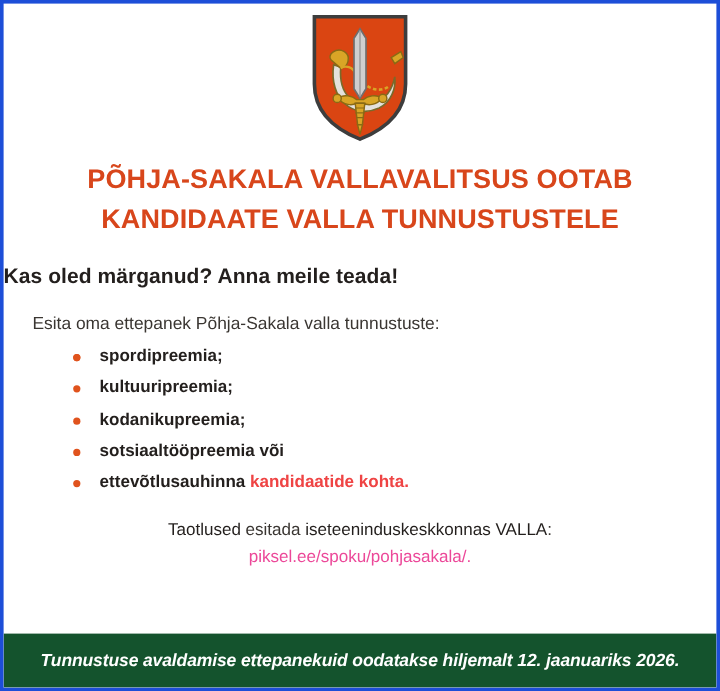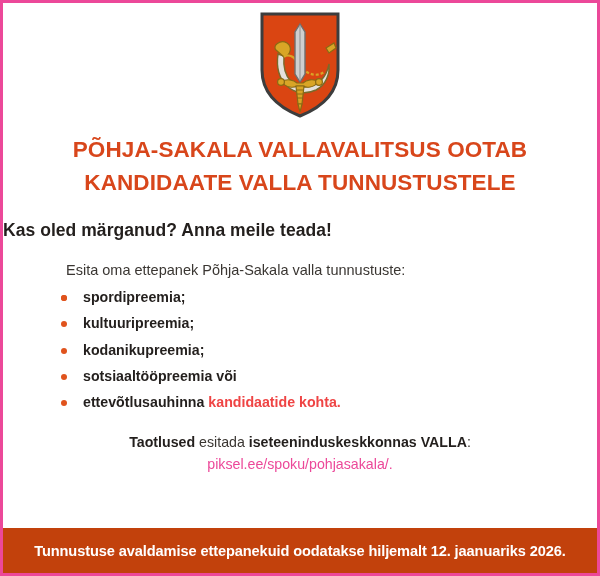--- a/index.html
+++ b/index.html
@@ -9,21 +9,21 @@
   }
   body {
     font-family: "Liberation Sans", sans-serif;
   }
   .poster {
     position: relative;
     width: 600px;
     height: 576px;
     box-sizing: border-box;
     background: #ffffff;
-    border: 3px solid #ec4899;
+    border: 3px solid #1d4ed8;
     overflow: hidden;
   }
   .crest-wrap {
     display: flex;
     justify-content: center;
     align-items: flex-start;
     padding-top: 9px;
   }
   .crest {
     display: block;
@@ -42,21 +42,21 @@
   }
   .subtitle {
     margin: 21px 0 0 0;
     color: #231f1d;
     font-size: 17.5px;
     font-weight: bold;
     letter-spacing: 0.05px;
   }
   .intro {
     margin: 21px 0 0 0;
-    padding-left: 63px;
+    padding-left: 24px;
     color: #3a3632;
     font-size: 14.5px;
     font-weight: normal;
   }
   .bullets {
     list-style: none;
     margin: 8px 0 0 0;
     padding: 0 0 0 58px;
   }
   .bullets li {
@@ -82,41 +82,42 @@
     color: #ef4444;
   }
   .contact {
     margin: 22px 0 0 0;
     text-align: center;
     color: #231f1d;
     font-size: 14.2px;
     line-height: 1.55;
   }
   .contact .b {
-    font-weight: bold;
+    font-weight: normal;
   }
   .contact .n {
     font-weight: normal;
     color: #3a3632;
   }
   .contact .url-line {
     display: block;
     font-weight: normal;
     color: #ec4899;
   }
   .footer-bar {
     position: absolute;
     left: 0;
     right: 0;
     bottom: 0;
     height: 45px;
-    background: #c2410c;
+    background: #14532d;
     display: flex;
     align-items: center;
     justify-content: center;
+    font-style: italic;
   }
   .footer-bar .footer-text {
     color: #ffffff;
     font-size: 14.6px;
     font-weight: bold;
     letter-spacing: -0.1px;
   }
 </style>
 </head>
 <body>

